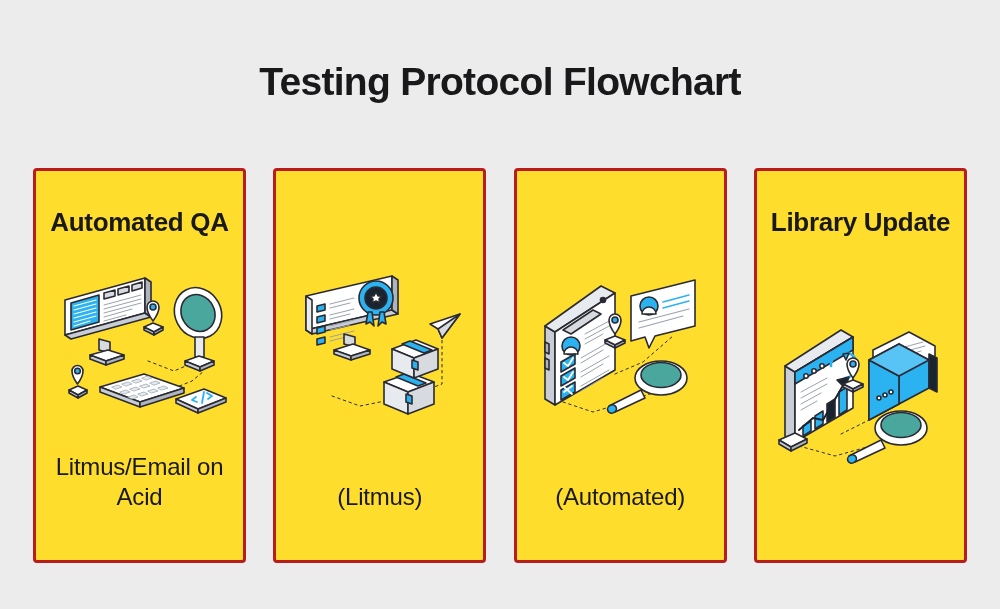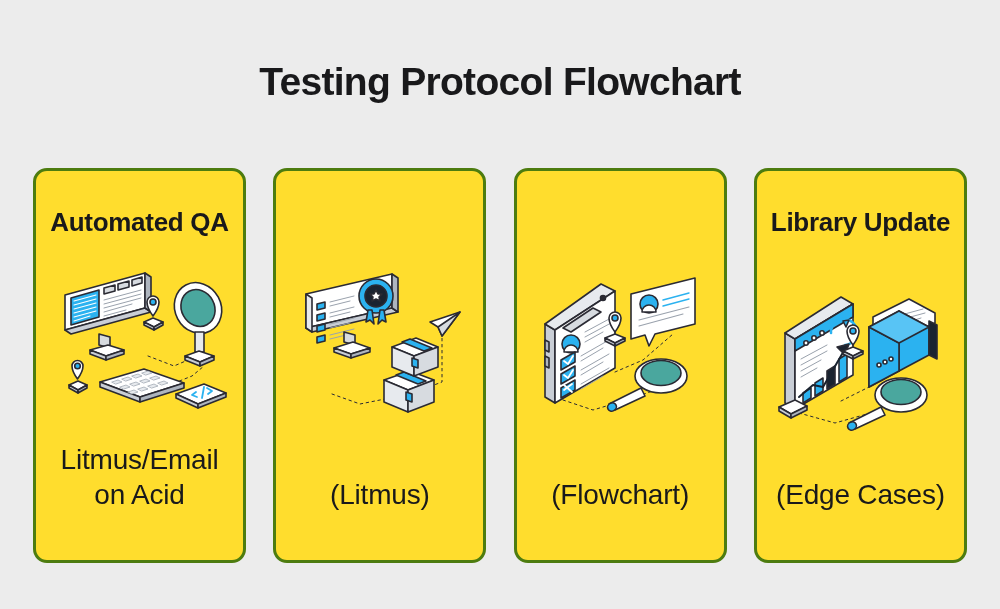--- a/index.html
+++ b/index.html
@@ -40,22 +40,22 @@
     width: 934px;
     height: 395px;
     display: flex;
     justify-content: space-between;
   }
 
   .card {
     width: 213px;
     height: 395px;
     background: #ffdd2d;
-    border: 3px solid #4d7c0f;
-    border-radius: 14px;
+    border: 3px solid #b91c1c;
+    border-radius: 4px;
     display: flex;
     flex-direction: column;
     align-items: center;
     padding: 36px 12px 18px 12px;
     position: relative;
   }
 
   .card-title {
     font-size: 26px;
     font-weight: bold;
@@ -71,21 +71,21 @@
     width: 100%;
     display: flex;
     align-items: center;
     justify-content: center;
     padding-top: 4px;
   }
 
   .card-illustration svg { display: block; }
 
   .card-caption {
-    font-size: 28px;
+    font-size: 24px;
     font-weight: normal;
     color: #19191b;
     text-align: center;
     line-height: 1.25;
     letter-spacing: -0.2px;
     width: 100%;
     padding-bottom: 30px;
   }
 </style>
 </head>
@@ -314,21 +314,21 @@
             <ellipse cx="79" cy="135" rx="4.5" ry="4" fill="#2bb2f0" transform="rotate(-25 79 135)"></ellipse>
 
             <path d="M76 46 a6 6 0 0 1 12 0 c0 6 -6 14 -6 14 s-6 -8 -6 -14 z" fill="#ffffff"></path>
             <circle cx="82" cy="46" r="3" fill="#2bb2f0"></circle>
             <path d="M72 66 L82 62 L92 66 L82 71 Z" fill="#ffffff"></path>
             <path d="M72 66 L72 69 L82 74 L82 71 Z" fill="#c9ced6"></path>
             <path d="M82 71 L92 66 L92 69 L82 74 Z" fill="#aeb5bf"></path>
           </g>
         </svg>
       </div>
-      <div class="card-caption">(Flowchart)</div>
+      <div class="card-caption">(Automated)</div>
     </div>
 
     <div class="card">
       <div class="card-title">Library Update</div>
       <div class="card-illustration">
         <svg width="175" height="145" viewBox="0 0 175 145" xmlns="http://www.w3.org/2000/svg">
           <g stroke="#2a2a33" stroke-width="1.6" stroke-linejoin="round" stroke-linecap="round">
             <g fill="none" stroke="#2a2a33" stroke-width="1" stroke-dasharray="2.5 3.5">
               <path d="M26 126 L62 136 L112 122 L150 104"></path>
               <path d="M68 114 L96 100 L128 76"></path>
@@ -385,17 +385,16 @@
             <ellipse cx="79" cy="139" rx="4.5" ry="4" fill="#2bb2f0" transform="rotate(-25 79 139)"></ellipse>
 
             <path d="M74 44 a6 6 0 0 1 12 0 c0 6 -6 14 -6 14 s-6 -8 -6 -14 z" fill="#ffffff"></path>
             <circle cx="80" cy="44" r="3" fill="#2bb2f0"></circle>
             <path d="M70 64 L80 60 L90 64 L80 69 Z" fill="#ffffff"></path>
             <path d="M70 64 L70 67 L80 72 L80 69 Z" fill="#c9ced6"></path>
             <path d="M80 69 L90 64 L90 67 L80 72 Z" fill="#aeb5bf"></path>
           </g>
         </svg>
       </div>
-      <div class="card-caption">(Edge Cases)</div>
     </div>
 
   </div>
 </div>
 
 </body></html>

